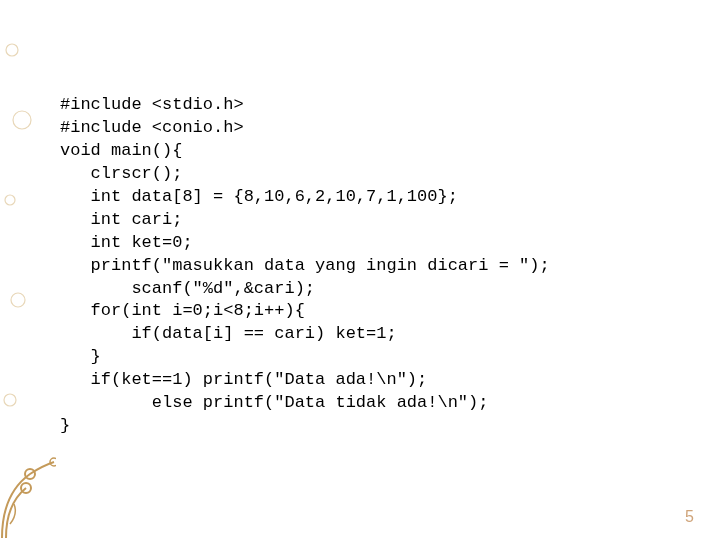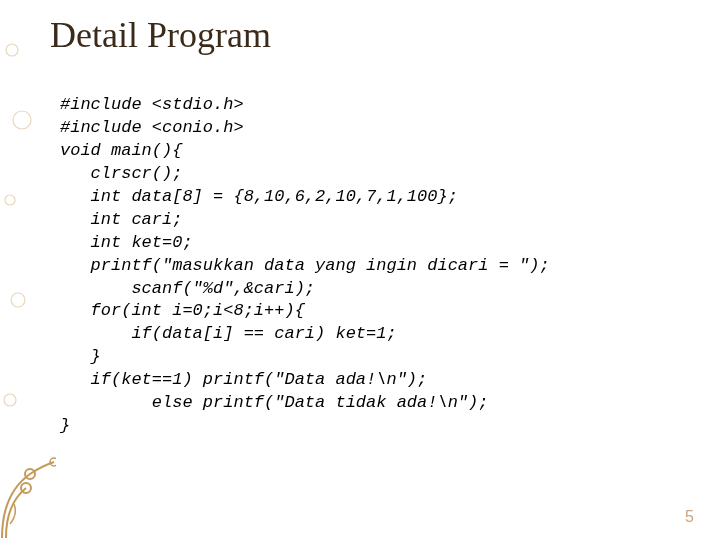--- a/index.html
+++ b/index.html
@@ -28,21 +28,20 @@
   }
   .code {
     position: absolute;
     top: 94px;
     left: 60px;
     font-family: "Courier New", Courier, monospace;
     font-size: 17px;
     line-height: 1.35;
     color: #000;
     white-space: pre;
-    font-style: italic;
   }
   .pagenum {
     position: absolute;
     bottom: 14px;
     right: 26px;
     font-size: 16px;
     color: #cfa47a;
     font-family: Arial, sans-serif;
   }
   .deco-corner {
@@ -77,21 +76,20 @@
 
   <svg class="deco-corner" viewBox="0 0 56 86">
     <path d="M2 84 Q2 40 30 20 Q42 12 54 8" stroke="#c49a5a" stroke-width="2" fill="none"></path>
     <path d="M6 84 Q6 50 26 34" stroke="#c49a5a" stroke-width="2" fill="none"></path>
     <circle cx="30" cy="20" r="5" fill="none" stroke="#c49a5a" stroke-width="2"></circle>
     <circle cx="26" cy="34" r="5" fill="none" stroke="#c49a5a" stroke-width="2"></circle>
     <circle cx="54" cy="8" r="4" fill="none" stroke="#c49a5a" stroke-width="1.5"></circle>
     <path d="M10 70 Q18 60 14 50" stroke="#c49a5a" stroke-width="1.5" fill="none"></path>
   </svg>
 
-  <div class="title">Detail Program</div>
 
   <div class="code"><span>#include &lt;stdio.h&gt;</span>
 <span>#include &lt;conio.h&gt;</span>
 <span>void main(){</span>
 <span>   clrscr();</span>
 <span>   int data[8] = {8,10,6,2,10,7,1,100};</span>
 <span>   int cari;</span>
 <span>   int ket=0;</span>
 <span>   printf("masukkan data yang ingin dicari = ");</span>
 <span>       scanf("%d",&amp;cari);</span>

